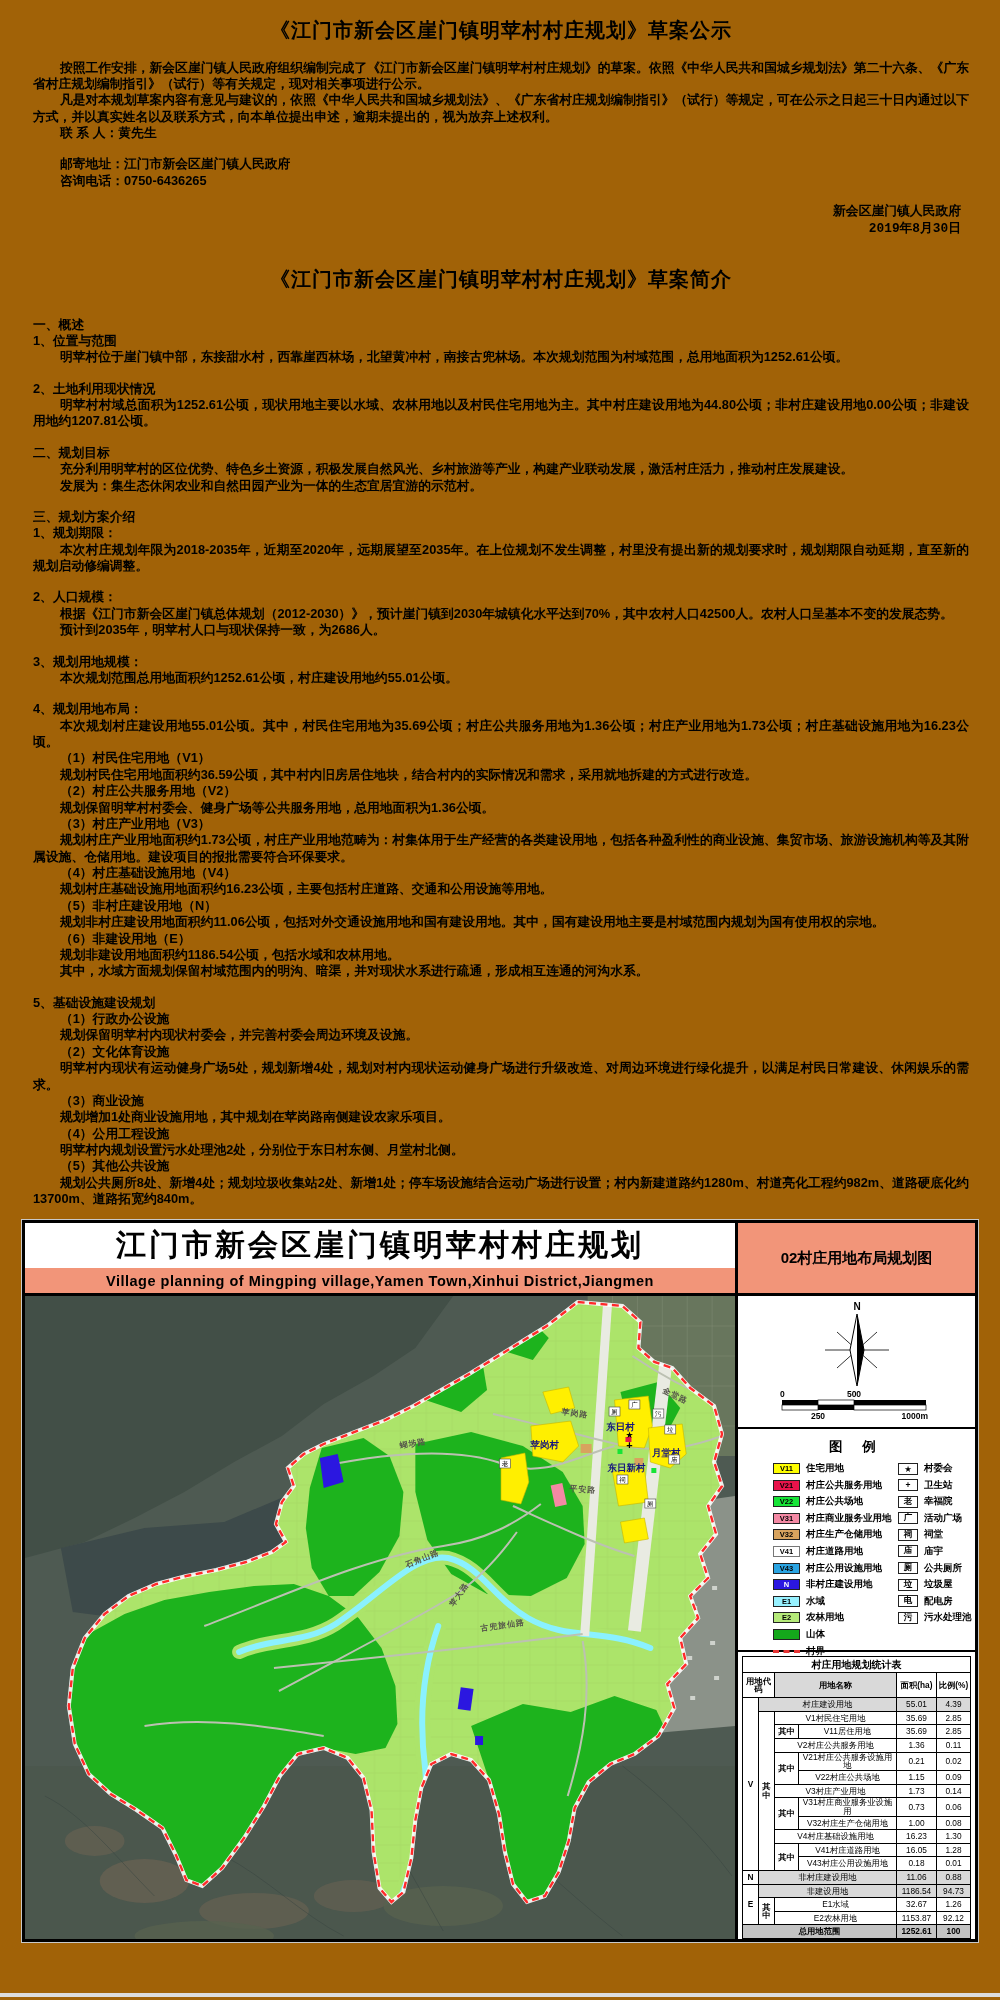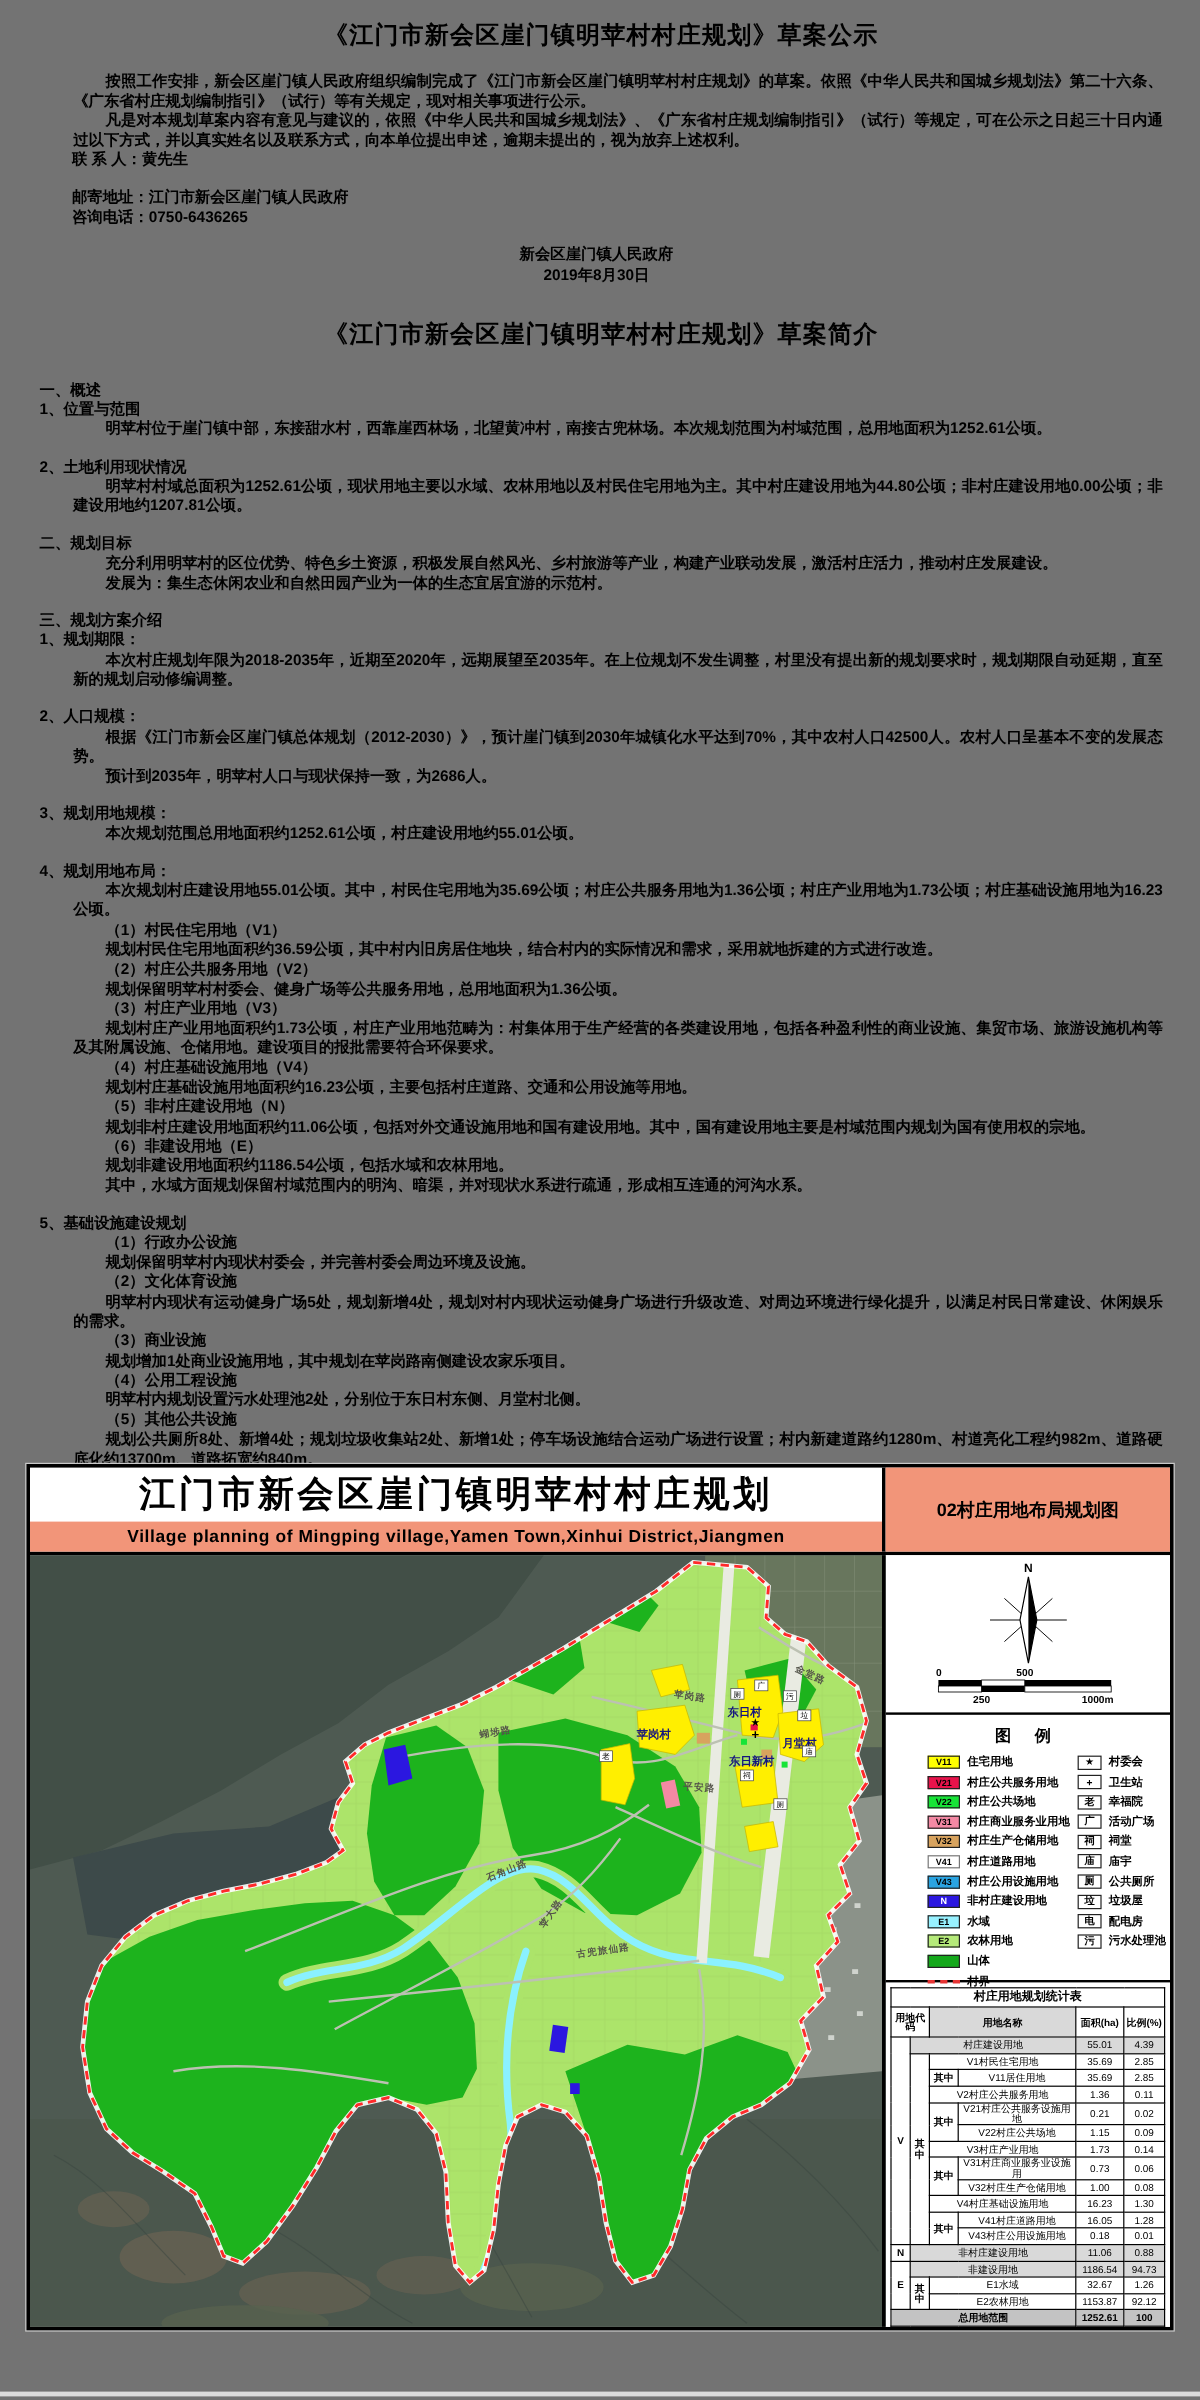--- a/index.html
+++ b/index.html
@@ -1,25 +1,25 @@
 <!DOCTYPE html>
 <html><head>
 <meta charset="utf-8">
 <style>
   html,body{margin:0;padding:0;background:#fff;}
-  .page{position:relative;width:1000px;height:2000px;background:#737373;overflow:hidden;
+  .page{position:relative;width:1000px;height:2000px;background:#a16207;overflow:hidden;
         font-family:"Liberation Sans","DejaVu Sans",sans-serif;color:#000;}
   
   .doc{position:absolute;left:33px;right:31px;top:8px;}
   .db{font-size:12.8px;line-height:1.28;font-weight:bold;}
   .db.t1{font-size:20px;text-align:center;margin:10px 0 16px;letter-spacing:1px;}
   .db.t1b{margin:30px 0 24px;}
-  .db.p{text-indent:2.1em;text-align:justify;margin-left:28px;}
+  .db.p{text-indent:2.1em;text-align:justify;}
   .db.pc{padding-left:27px;}
-  .db.sr{text-align:center;padding-right:8px;}
+  .db.sr{text-align:right;padding-right:8px;font-family:Liberation Mono, monospace;}
   .db.mt{margin-top:15px;}
   
   .poster{position:absolute;left:22px;top:1220px;width:950px;height:716px;border:3px solid #000;
           background:#fff;box-shadow:0 0 0 1px #c9c9c9;}
   .poster-header{display:flex;height:70px;border-bottom:3px solid #000;}
   .ph-left{flex:1;display:flex;flex-direction:column;border-right:3px solid #000;}
   .ph-title{flex:1;display:flex;align-items:center;justify-content:center;font-size:30px;
             font-weight:bold;letter-spacing:3px;}
   .ph-en{height:25px;background:#f29579;display:flex;align-items:center;justify-content:center;
          font-weight:bold;font-size:14.5px;letter-spacing:.5px;}

